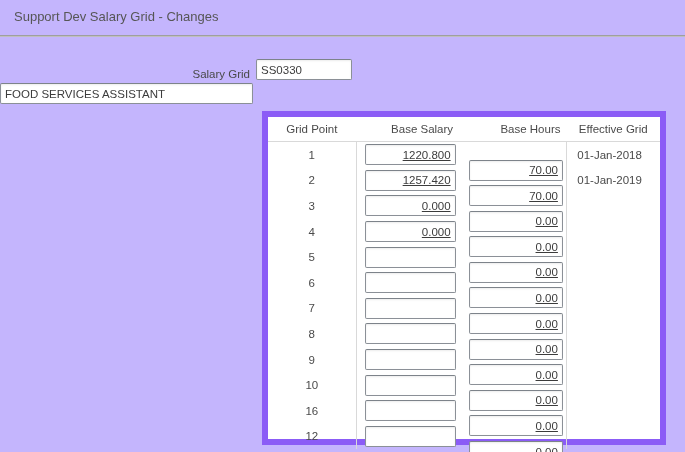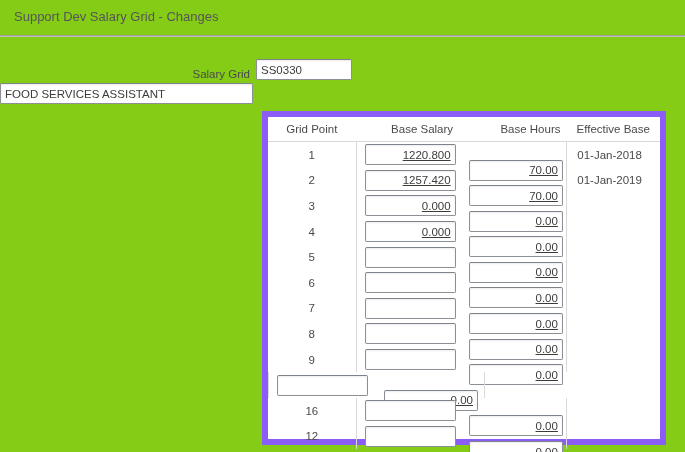--- a/index.html
+++ b/index.html
@@ -1,21 +1,21 @@
 <!DOCTYPE html>
 <html><head>
 <meta charset="utf-8">
 <style>
   html, body { margin:0; padding:0; background:#fff; }
   body { font-family:"Liberation Sans", sans-serif; }
 
   .screen {
     position:relative;
     width:685px; height:452px;
-    background:#84cc16;
+    background:#c4b5fd;
     overflow:hidden;
   }
 
   .page-title {
     position:absolute; left:14px; top:9px;
     font-size:13px; color:#565656;
     white-space:nowrap;
   }
 
   .title-divider {
@@ -97,21 +97,21 @@
 
   <div class="form-row form-row-2">
     <input class="txt w-desc" type="text" value="FOOD SERVICES ASSISTANT" style="">
   </div>
 
   <div class="grid-table">
     <div class="thead">
       <div class="th-point">Grid Point</div>
       <div class="th-salary">Base Salary</div>
       <div class="th-hours">Base Hours</div>
-      <div class="th-date">Effective Base</div>
+      <div class="th-date">Effective Grid</div>
     </div>
     <div class="tbody">
   <div class="trow">
     <div class="td-point">1</div>
     <div class="td-salary">
       <input class="txt num w-salary" type="text" value="1220.800" style="">
     </div>
     <div class="td-hours">
       <input class="txt num w-hours" type="text" value="70.00" style="">
     </div>
@@ -200,20 +200,21 @@
     <div class="td-salary">
       <input class="txt num w-salary" type="text" value="" style="">
     </div>
     <div class="td-hours">
       <input class="txt num w-hours" type="text" value="0.00" style="">
     </div>
     <div class="td-date"></div>
   </div>
 
   <div class="trow">
+    <div class="td-point">10</div>
     <div class="td-salary">
       <input class="txt num w-salary" type="text" value="" style="">
     </div>
     <div class="td-hours">
       <input class="txt num w-hours" type="text" value="0.00" style="">
     </div>
     <div class="td-date"></div>
   </div>
 
   <div class="trow">

